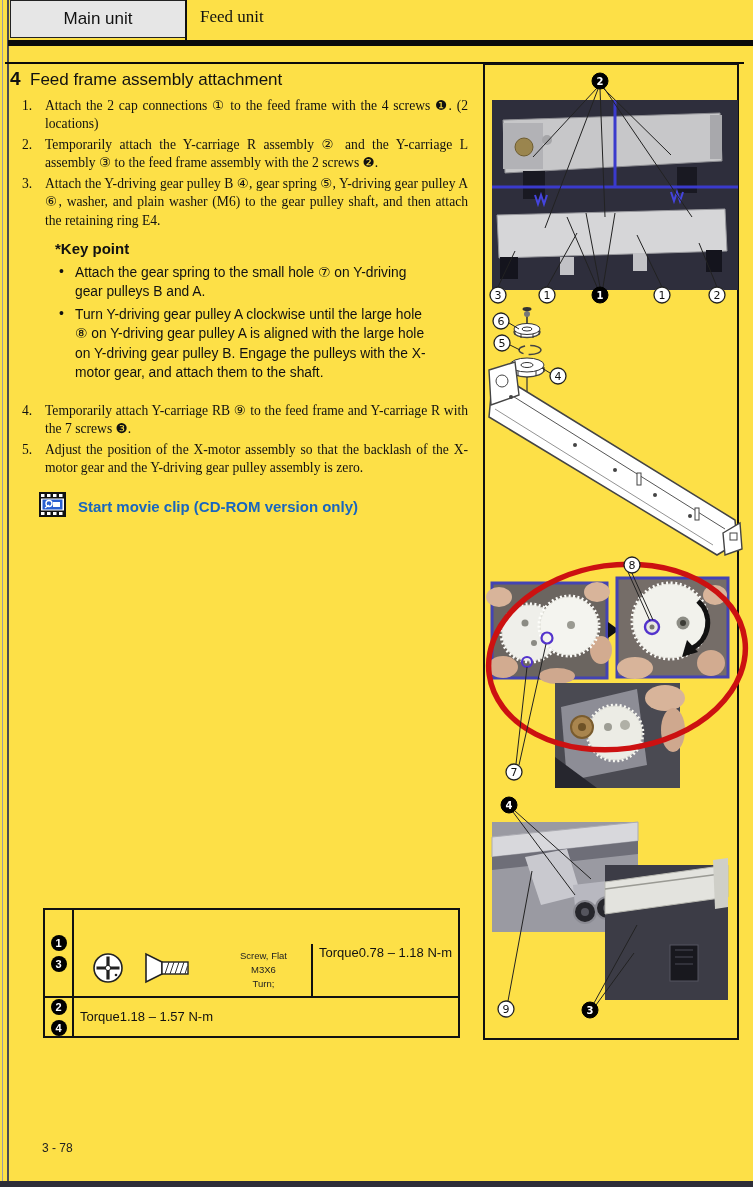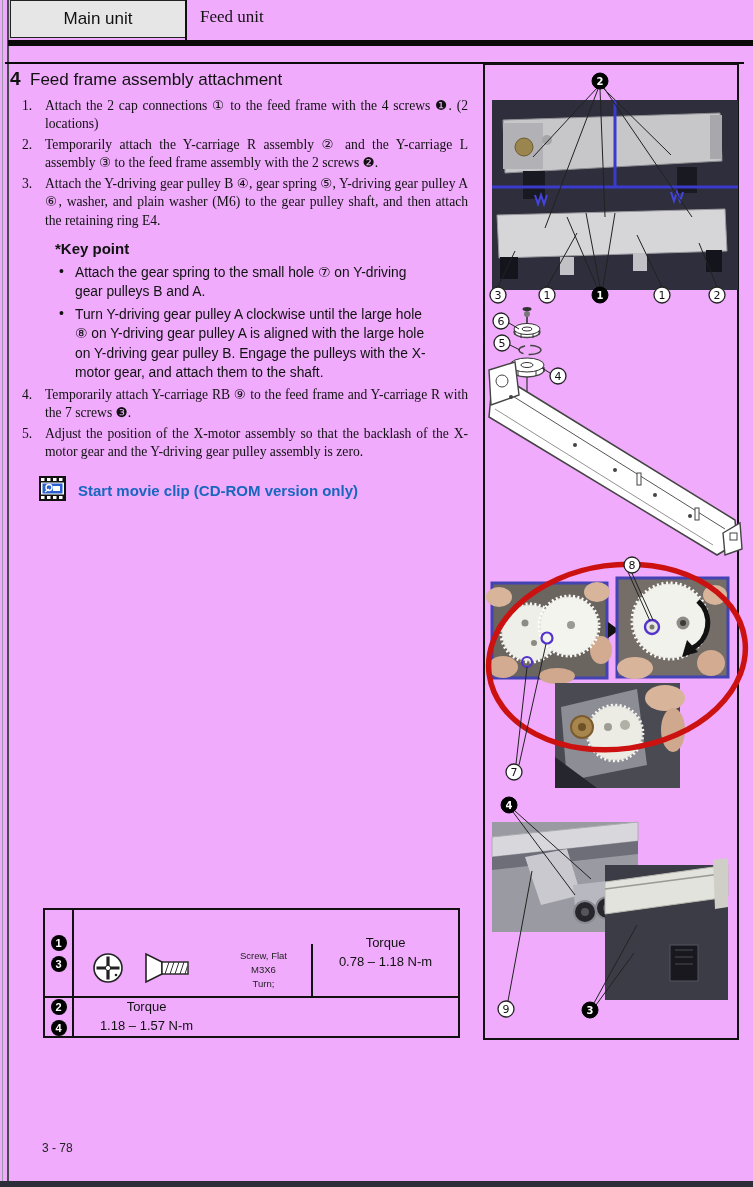--- a/index.html
+++ b/index.html
@@ -2,21 +2,21 @@
 <html style="--link-blue: #1866bf; --annotation-red: #cc1111; --photo-frame-blue: #4343b4; --tab-gray: #e6e6e6;"><head>
 <meta charset="utf-8">
 <style>
   :root{
     --link-blue:#1866bf;
     --annotation-red:#cc1111;
     --photo-frame-blue:#4343b4;
     --tab-gray:#e6e6e6;
   }
   html,body{margin:0;padding:0;background:#fff;}
-  #page{position:relative;width:753px;height:1187px;background:#f0abfc;overflow:hidden;
+  #page{position:relative;width:753px;height:1187px;background:#fde047;overflow:hidden;
         font-family:"Liberation Sans","DejaVu Sans",sans-serif;color:#111;}
   
   .edge-line-1{position:absolute;left:2px;top:0;width:1px;height:1187px;background:#9a9aa6;}
   .edge-line-2{position:absolute;left:7px;top:0;width:2px;height:1181px;background:#4a4a55;}
   .bottom-bar{position:absolute;left:0;bottom:0;width:753px;height:6px;background:#2e2e38;}
   
   .tab{position:absolute;left:10px;top:0;width:176px;height:38px;background:var(--tab-gray);
        border:1.5px solid #222;box-sizing:border-box;display:flex;align-items:center;justify-content:center;
        font-size:17px;}
   .tab-divider{position:absolute;left:185px;top:0;width:2px;height:41px;background:#111;}
@@ -25,40 +25,40 @@
   .thin-rule{position:absolute;left:5px;top:62px;width:739px;height:2px;background:#0a0a0a;}
   
   #content{position:absolute;left:10px;top:68px;width:458px;}
   .section-head{display:flex;align-items:baseline;margin-bottom:7px;}
   .section-num{font-size:19px;font-weight:bold;width:20px;}
   .section-title{font-size:17px;}
   .step{display:flex;margin:0 0 2px 12px;font-family:"Liberation Serif","DejaVu Sans",serif;
         font-size:13.6px;line-height:1.36;}
   .step-num{width:23px;flex:none;padding-top:0;}
   .step-text{flex:1;text-align:justify;}
-  .keypoint{margin:10px 0 4px 45px;font-family:"Liberation Sans","DejaVu Sans",sans-serif;}
+  .keypoint{margin:10px 0 20px 45px;font-family:"Liberation Sans","DejaVu Sans",sans-serif;}
   .kp-title{font-weight:bold;font-size:15px;margin-bottom:6px;}
   .kp-bullet{position:relative;padding-left:20px;font-size:13.8px;line-height:1.38;margin-bottom:4px;
              width:358px;}
   .kp-marker{position:absolute;left:4px;top:-1px;font-size:14px;}
   .movie-row{display:flex;align-items:center;margin:14px 0 0 -2px;padding-left:31px;}
   .movie-icon{flex:none;margin-right:12px;}
   .movie-label{color:var(--link-blue);font-weight:bold;font-size:15px;}
   
   #screw-table{position:absolute;left:43px;top:908px;width:417px;height:130px;
                border:2px solid #111;box-sizing:border-box;display:flex;flex-direction:column;}
   .t-row{flex:1;display:flex;}
   .t-row + .t-row{border-top:2px solid #111;}
   .cell-badges{width:27px;flex:none;border-right:2px solid #111;display:flex;flex-direction:column;
                align-items:center;justify-content:center;gap:5px;}
   .badge{width:16px;height:16px;border-radius:50%;background:#000;color:#fff;font-size:11px;
          font-weight:bold;display:flex;align-items:center;justify-content:center;}
   .cell-desc{flex:1;border-right:2px solid #111;display:flex;align-items:center;padding:0 24px 0 10px;margin-top:34px;}
   .desc-text{margin-left:auto;text-align:center;font-size:9.5px;line-height:1.5;color:#222;}
-  .cell-torque{width:145px;flex:none;display:flex;flex-direction:column;align-items:center;
+  .cell-torque{width:145px;flex:none;display:flex;flex-direction:row;align-items:center;
                justify-content:center;font-size:13px;line-height:1.45;}
   .page-number{position:absolute;left:2px;top:1141px;font-size:12px;color:#222;padding-left:40px;}
   
   #figure-panel{position:absolute;left:483px;top:63px;width:256px;height:977px;
                 border:2px solid #111;box-sizing:border-box;}
   #figure-panel svg{overflow:visible;display:block;}
   .leader{stroke:#222;stroke-width:1;fill:none;}
   .callout-circle{fill:#fff;stroke:#222;stroke-width:1.3;}
   .callout-filled{fill:#000;stroke:#000;}
   .callout-text{font-size:11px;fill:#111;text-anchor:middle;font-family:"DejaVu Sans",sans-serif;}

